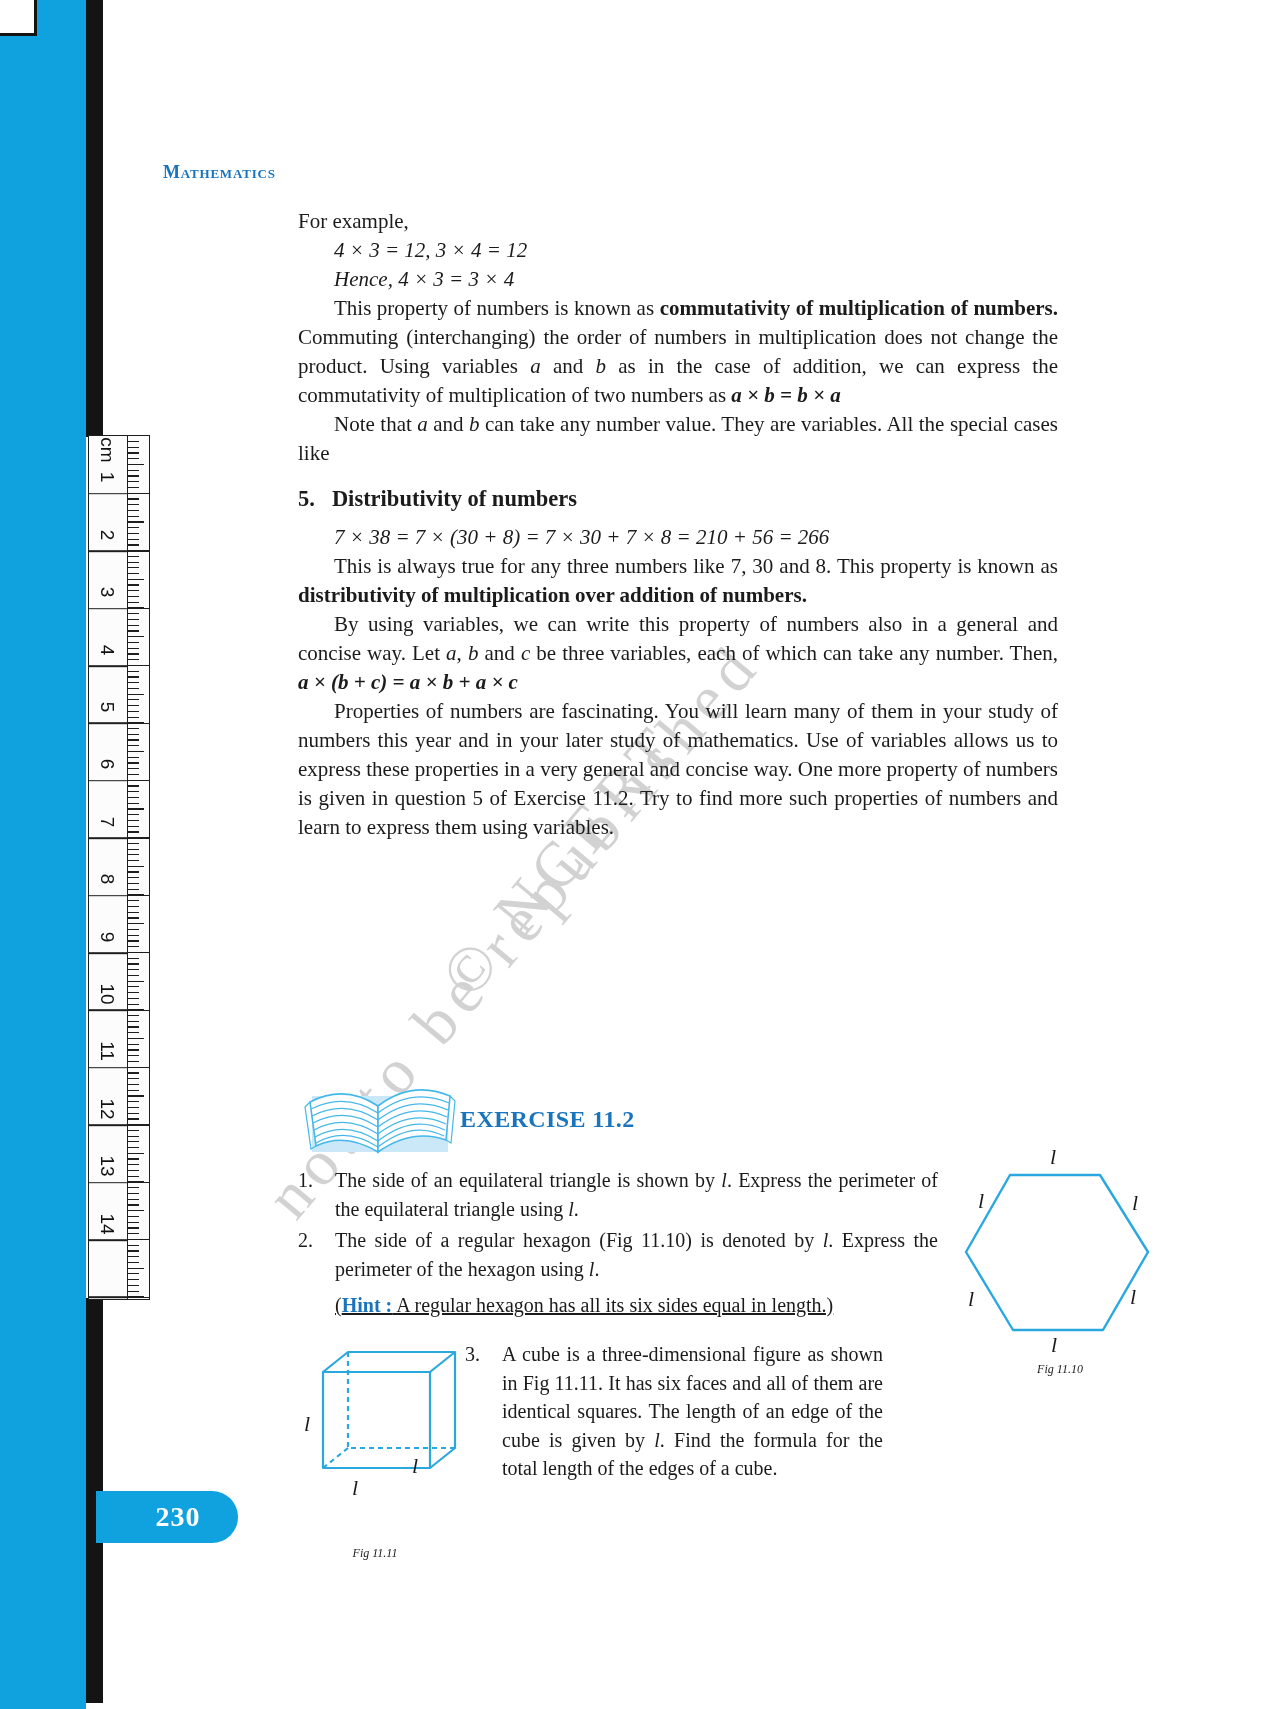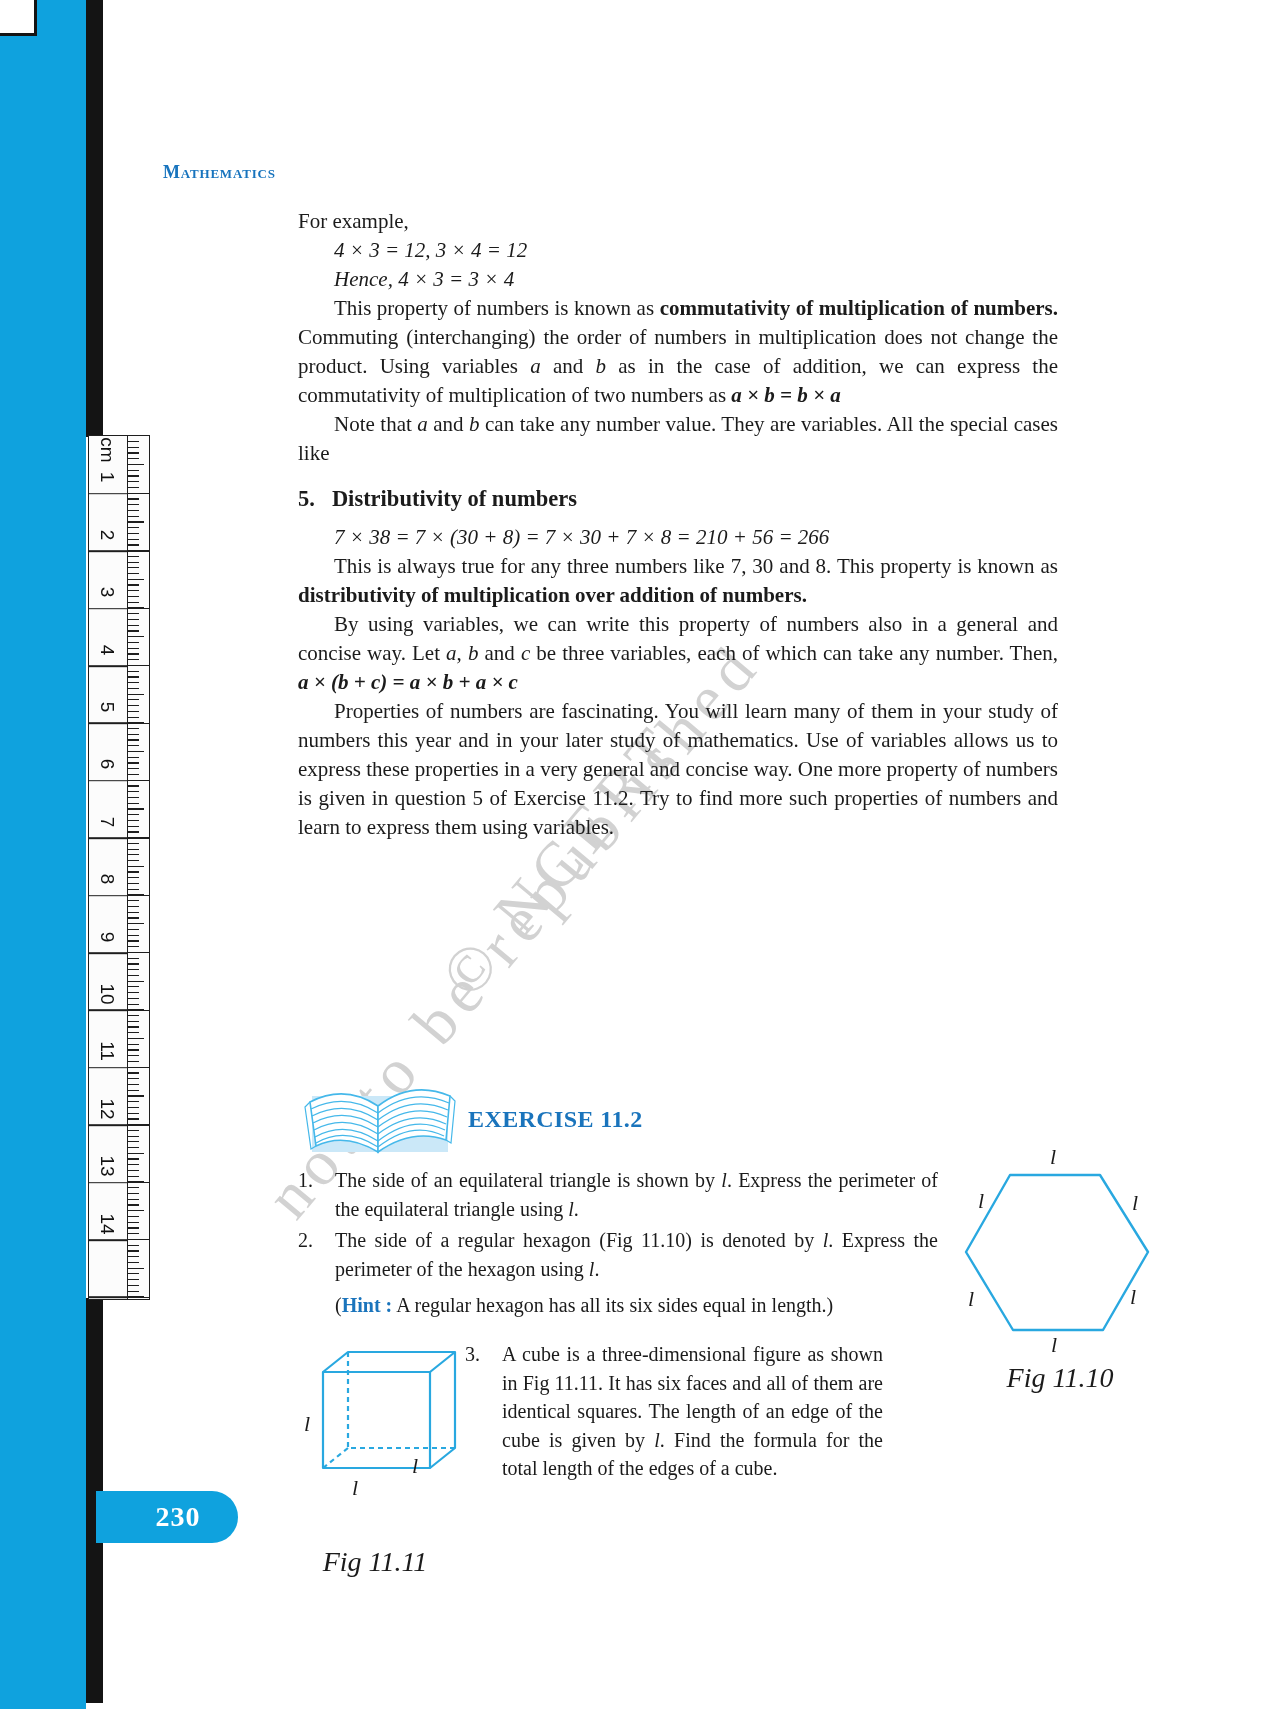--- a/index.html
+++ b/index.html
@@ -51,34 +51,34 @@
   .v{font-style:italic;}
   .f{font-weight:bold;font-style:italic;}
   .h5{margin:16px 0 10px 0;font-size:22.5px;font-weight:bold;}
   .h5 .num{margin-right:17px;}
   .sp-top{margin-top:10px;}
   
   .exrow{position:absolute;left:300px;top:1080px;display:flex;align-items:center;z-index:1;}
   .bookwrap{position:relative;width:158px;height:78px;}
   .bookbg{position:absolute;left:12px;top:16px;width:136px;height:56px;background:#cbe8f8;}
   .booksvg{position:absolute;left:0;top:0;}
-  .extitle{font-size:24px;font-weight:bold;color:#1a74bc;margin-left:10px;letter-spacing:0.4px;}
+  .extitle{font-size:24px;font-weight:bold;color:#1a74bc;margin-left:2px;letter-spacing:0.4px;}
   
   .questions{position:absolute;left:298px;top:1166px;width:640px;font-size:20px;line-height:28.5px;z-index:1;}
   .qitem{position:relative;padding-left:37px;text-align:justify;margin:0 0 3px 0;}
   .qnum{position:absolute;left:0;top:0;}
-  .hint{position:relative;padding-left:37px;margin-top:8px;}
+  .hint{position:relative;padding-left:37px;margin-top:8px;text-decoration:underline;}
   .hint-label{color:#1a74bc;font-weight:bold;}
   .q3block{position:absolute;left:465px;top:1340px;width:593px;font-size:20px;line-height:28.5px;z-index:1;}
   .q3text{position:relative;padding-left:37px;text-align:justify;}
   .q3spacer{float:right;width:175px;height:88px;}
   
   .fig{position:absolute;z-index:1;}
   .flabel{position:absolute;font-style:italic;font-size:22px;color:#1b1b1b;}
-  .fcaption{position:absolute;font-style:italic;font-size:28px;text-align:center;color:#1b1b1b;}
+  .fcaption{position:absolute;font-style:italic;font-size:12px;text-align:center;color:#1b1b1b;}
   
   .yearline{position:absolute;left:0;top:1645px;width:1275px;text-align:center;
         font-family:"Liberation Sans","DejaVu Sans",sans-serif;font-size:17px;color:#222;z-index:1;}
 </style>
 </head>
 <body>
 
 <div class="page">
 
   <div class="wm">

